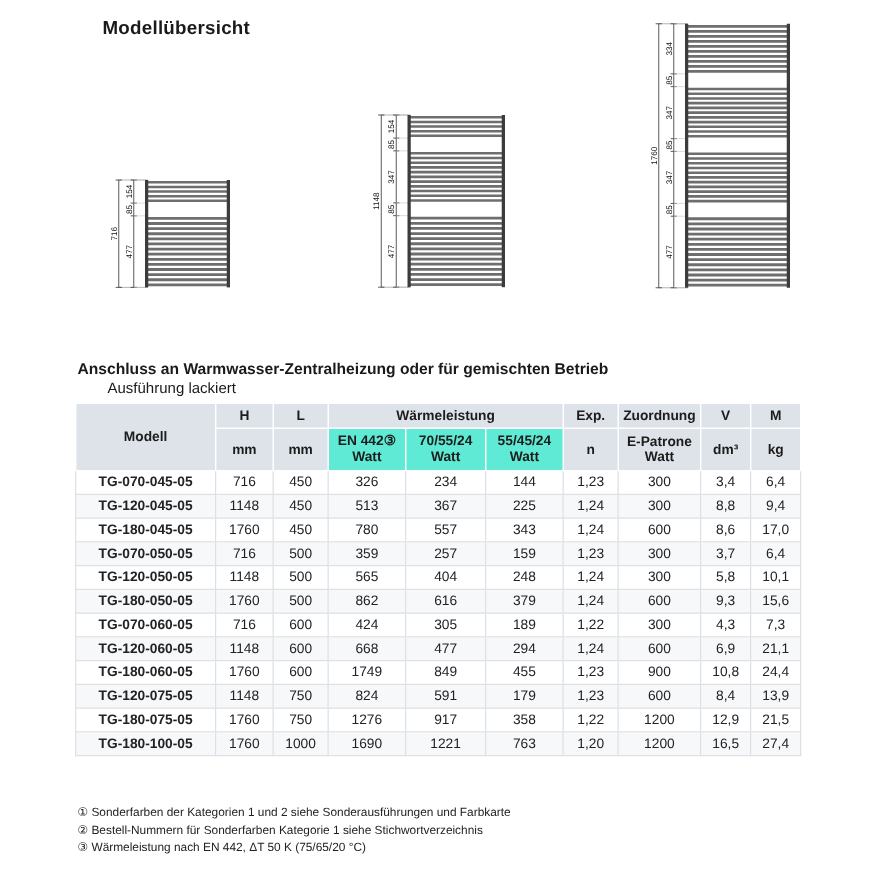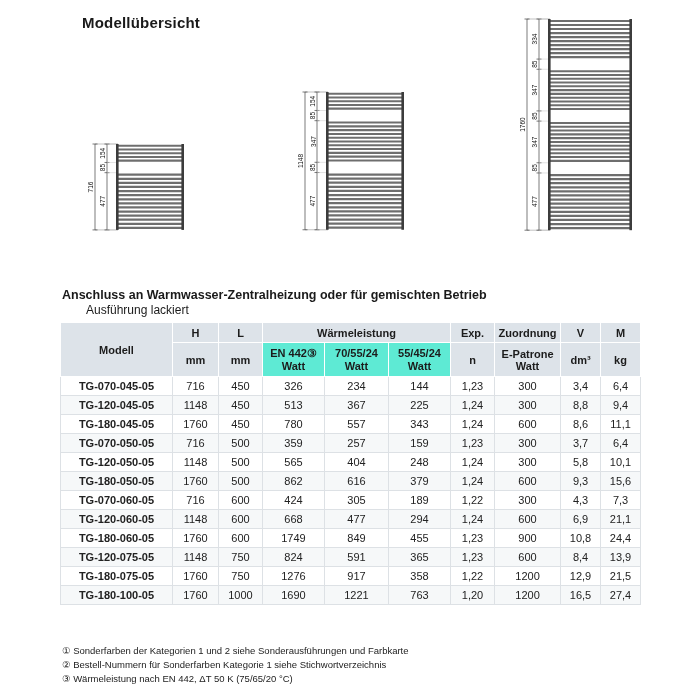--- a/index.html
+++ b/index.html
@@ -313,21 +313,21 @@
           <tr>
             <td class="model">TG-180-045-05</td>
             <td>1760</td>
             <td>450</td>
             <td>780</td>
             <td>557</td>
             <td>343</td>
             <td>1,24</td>
             <td>600</td>
             <td>8,6</td>
-            <td>11,1</td>
+            <td>17,0</td>
           </tr>
           <tr>
             <td class="model">TG-070-050-05</td>
             <td>716</td>
             <td>500</td>
             <td>359</td>
             <td>257</td>
             <td>159</td>
             <td>1,23</td>
             <td>300</td>
@@ -393,21 +393,21 @@
             <td>900</td>
             <td>10,8</td>
             <td>24,4</td>
           </tr>
           <tr>
             <td class="model">TG-120-075-05</td>
             <td>1148</td>
             <td>750</td>
             <td>824</td>
             <td>591</td>
-            <td>365</td>
+            <td>179</td>
             <td>1,23</td>
             <td>600</td>
             <td>8,4</td>
             <td>13,9</td>
           </tr>
           <tr>
             <td class="model">TG-180-075-05</td>
             <td>1760</td>
             <td>750</td>
             <td>1276</td>

